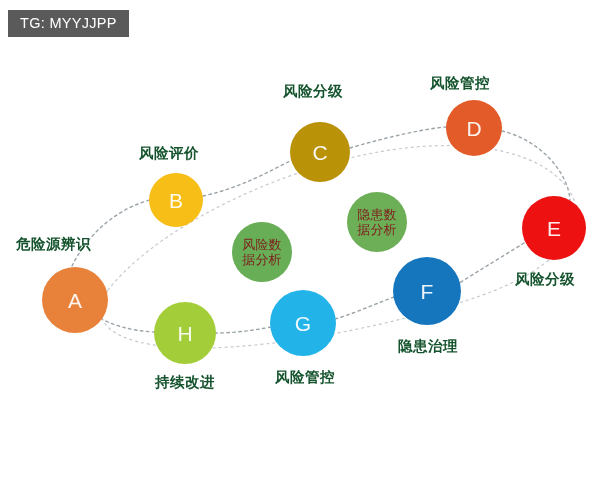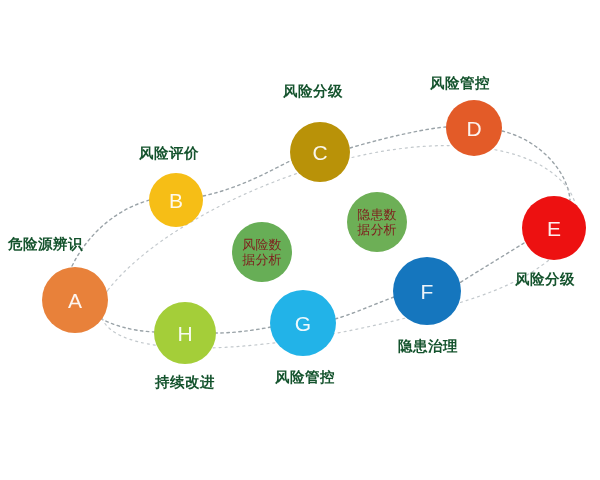--- a/index.html
+++ b/index.html
@@ -111,21 +111,21 @@
     <path d="M 394 297 C 370 306 350 315 335 319" fill="none" stroke="#9aa3a8" stroke-width="1.4" stroke-dasharray="2.5 3.5" stroke-linecap="round"></path>
     <path d="M 271 327 C 250 331 232 333 216 333" fill="none" stroke="#9aa3a8" stroke-width="1.4" stroke-dasharray="2.5 3.5" stroke-linecap="round"></path>
     <path d="M 155 332 C 130 331 110 324 100 318" fill="none" stroke="#9aa3a8" stroke-width="1.4" stroke-dasharray="2.5 3.5" stroke-linecap="round"></path>
 
     <path d="M 108 290 C 150 236 250 182 350 158 C 440 136 530 142 566 186 C 596 224 560 268 480 296 C 400 324 280 348 200 348 C 120 348 84 326 108 290 Z" fill="none" stroke="#b8c0c4" stroke-width="1.2" stroke-dasharray="2 4" stroke-linecap="round" opacity="0.85"></path>
   </svg>
 
   <div class="node" style="left:42px; top:267px; width:66px; height:66px; background:#E8813A;">
     <span class="node-letter">A</span>
   </div>
-  <div class="node-label" style="left:8px; top:237px;">危险源辨识</div>
+  <div class="node-label" style="left:16px; top:237px;">危险源辨识</div>
 
   <div class="node" style="left:149px; top:173px; width:54px; height:54px; background:#F6BE16;">
     <span class="node-letter">B</span>
   </div>
   <div class="node-label" style="left:139px; top:146px;">风险评价</div>
 
   <div class="node" style="left:290px; top:122px; width:60px; height:60px; background:#B99208;">
     <span class="node-letter">C</span>
   </div>
   <div class="node-label" style="left:283px; top:84px;text-align:right;">风险分级</div>
@@ -162,14 +162,15 @@
     </div>
   </div>
 
   <div class="aux-node" style="left:347px; top:192px; width:60px; height:60px; background:#6DAF56;">
     <div class="aux-text">
       <span>隐患数</span><br>
       <span>据分析</span>
     </div>
   </div>
 
+  <div class="watermark" id="wm-top">TG: MYYJJPP</div>
 
 </div>
 
 </body></html>

